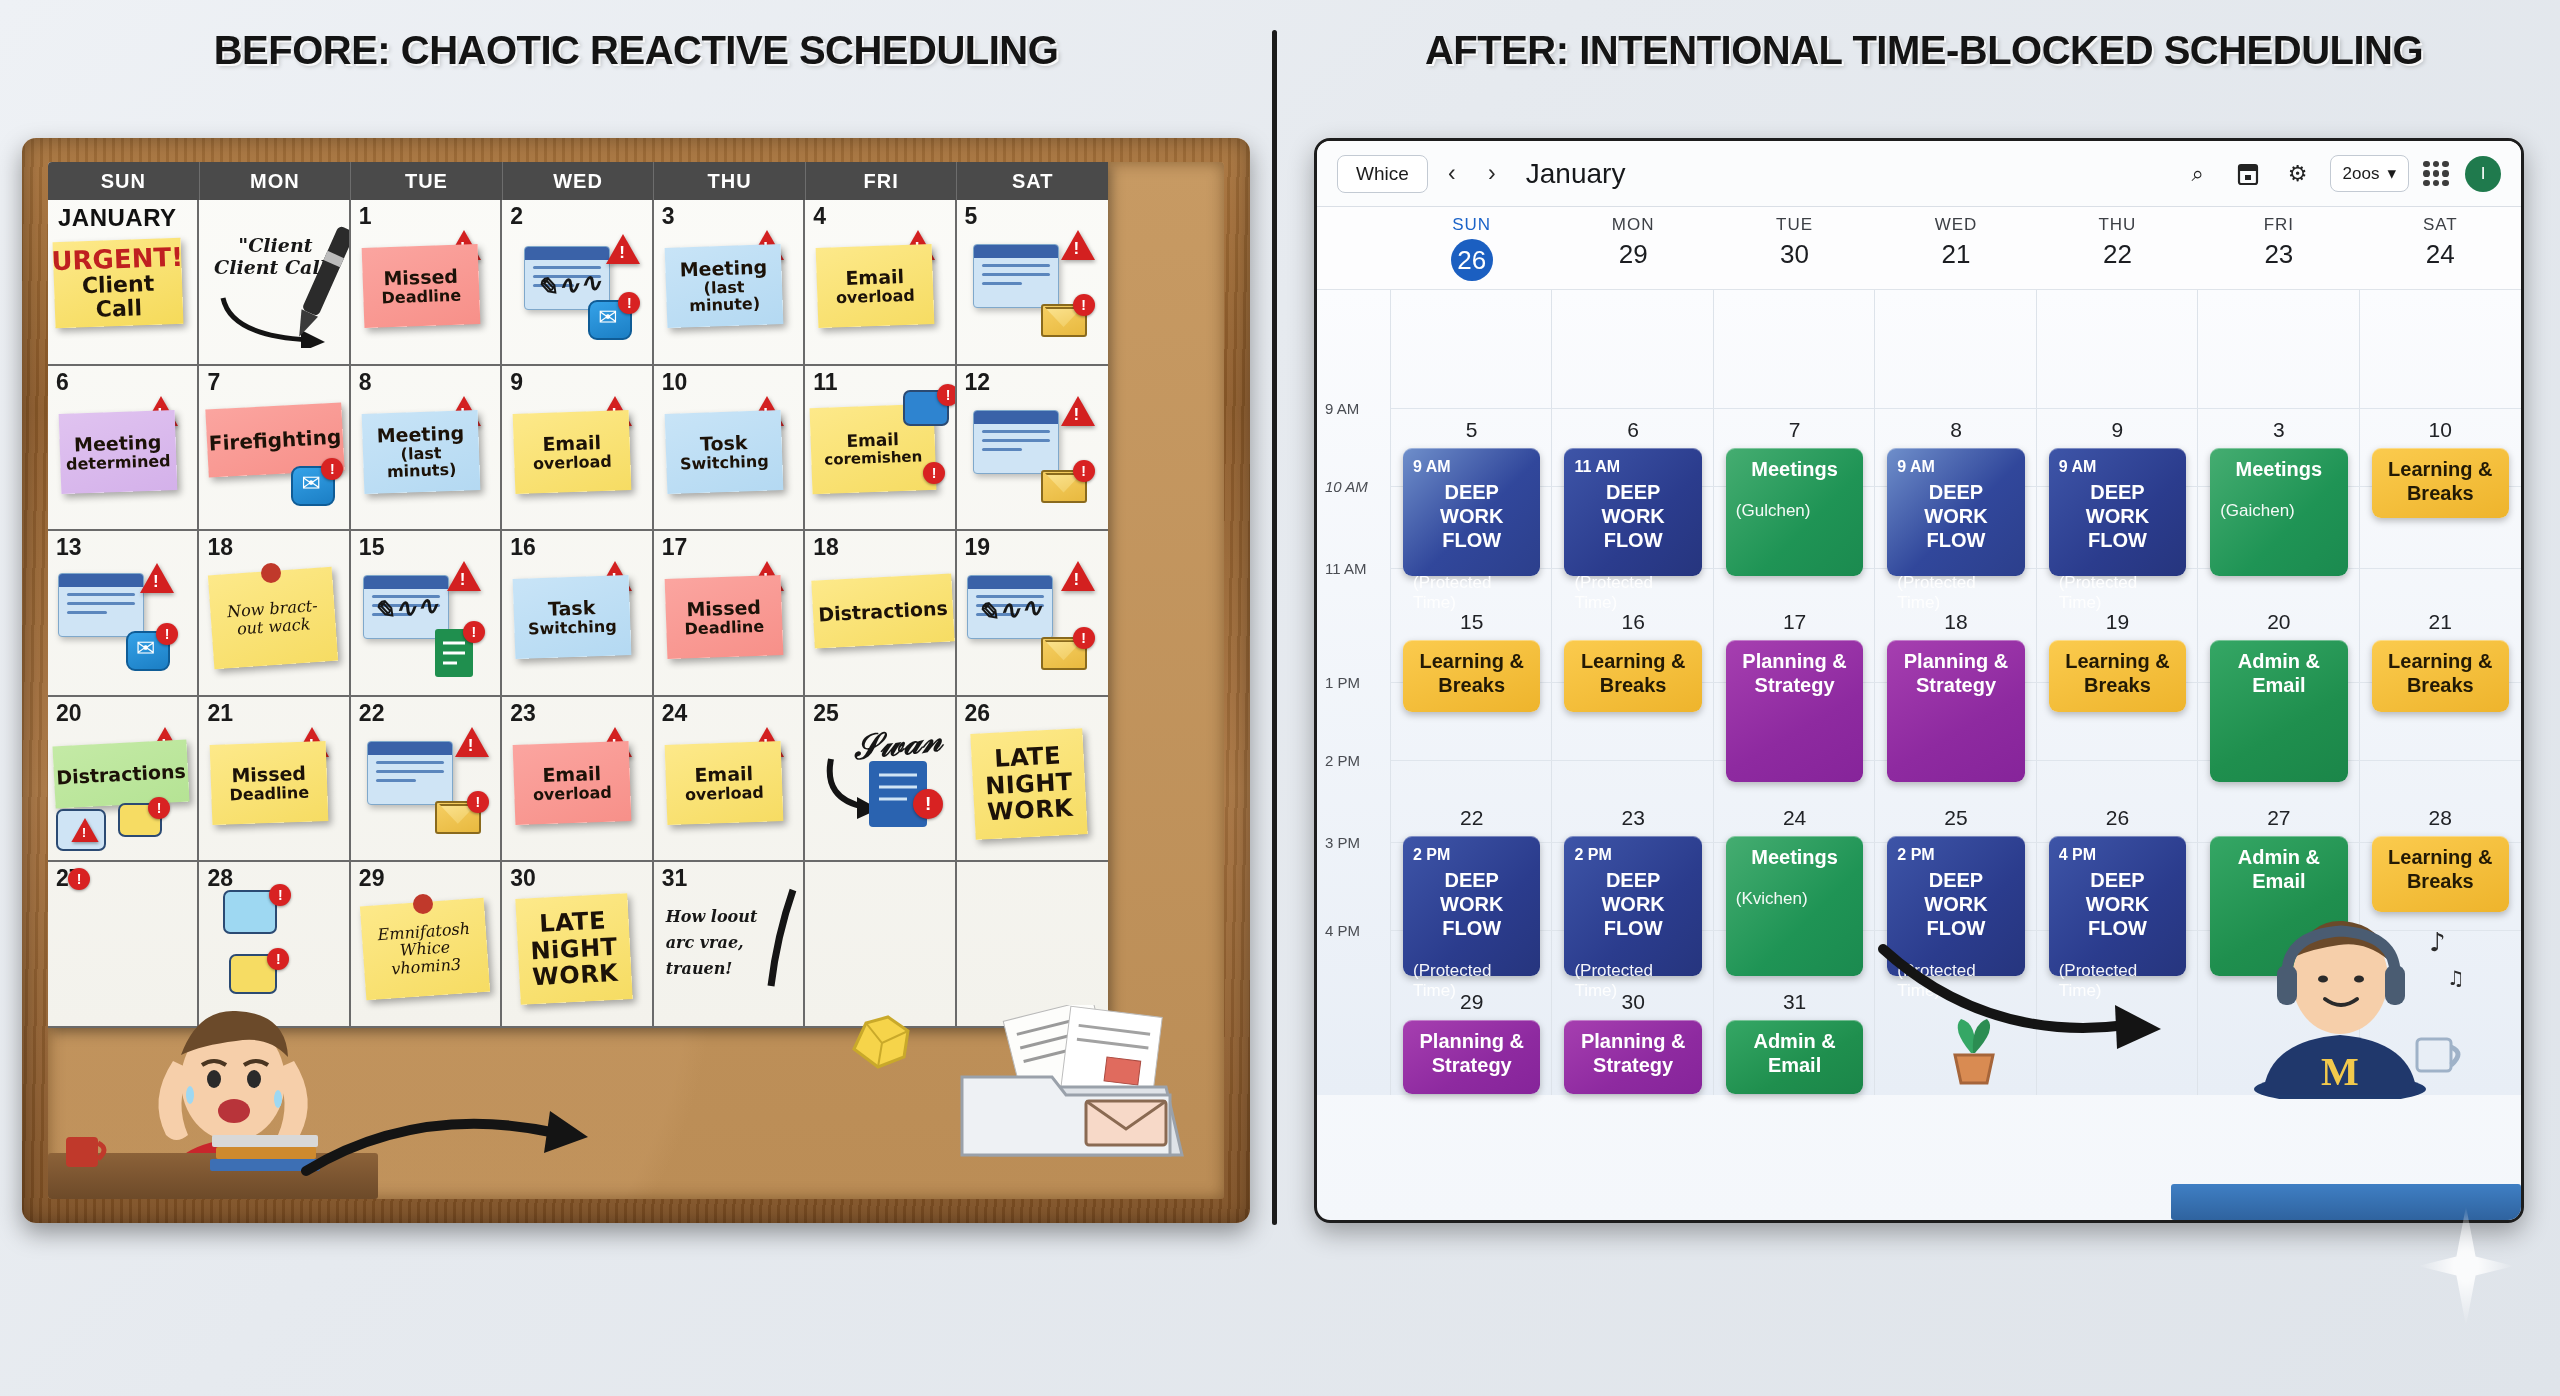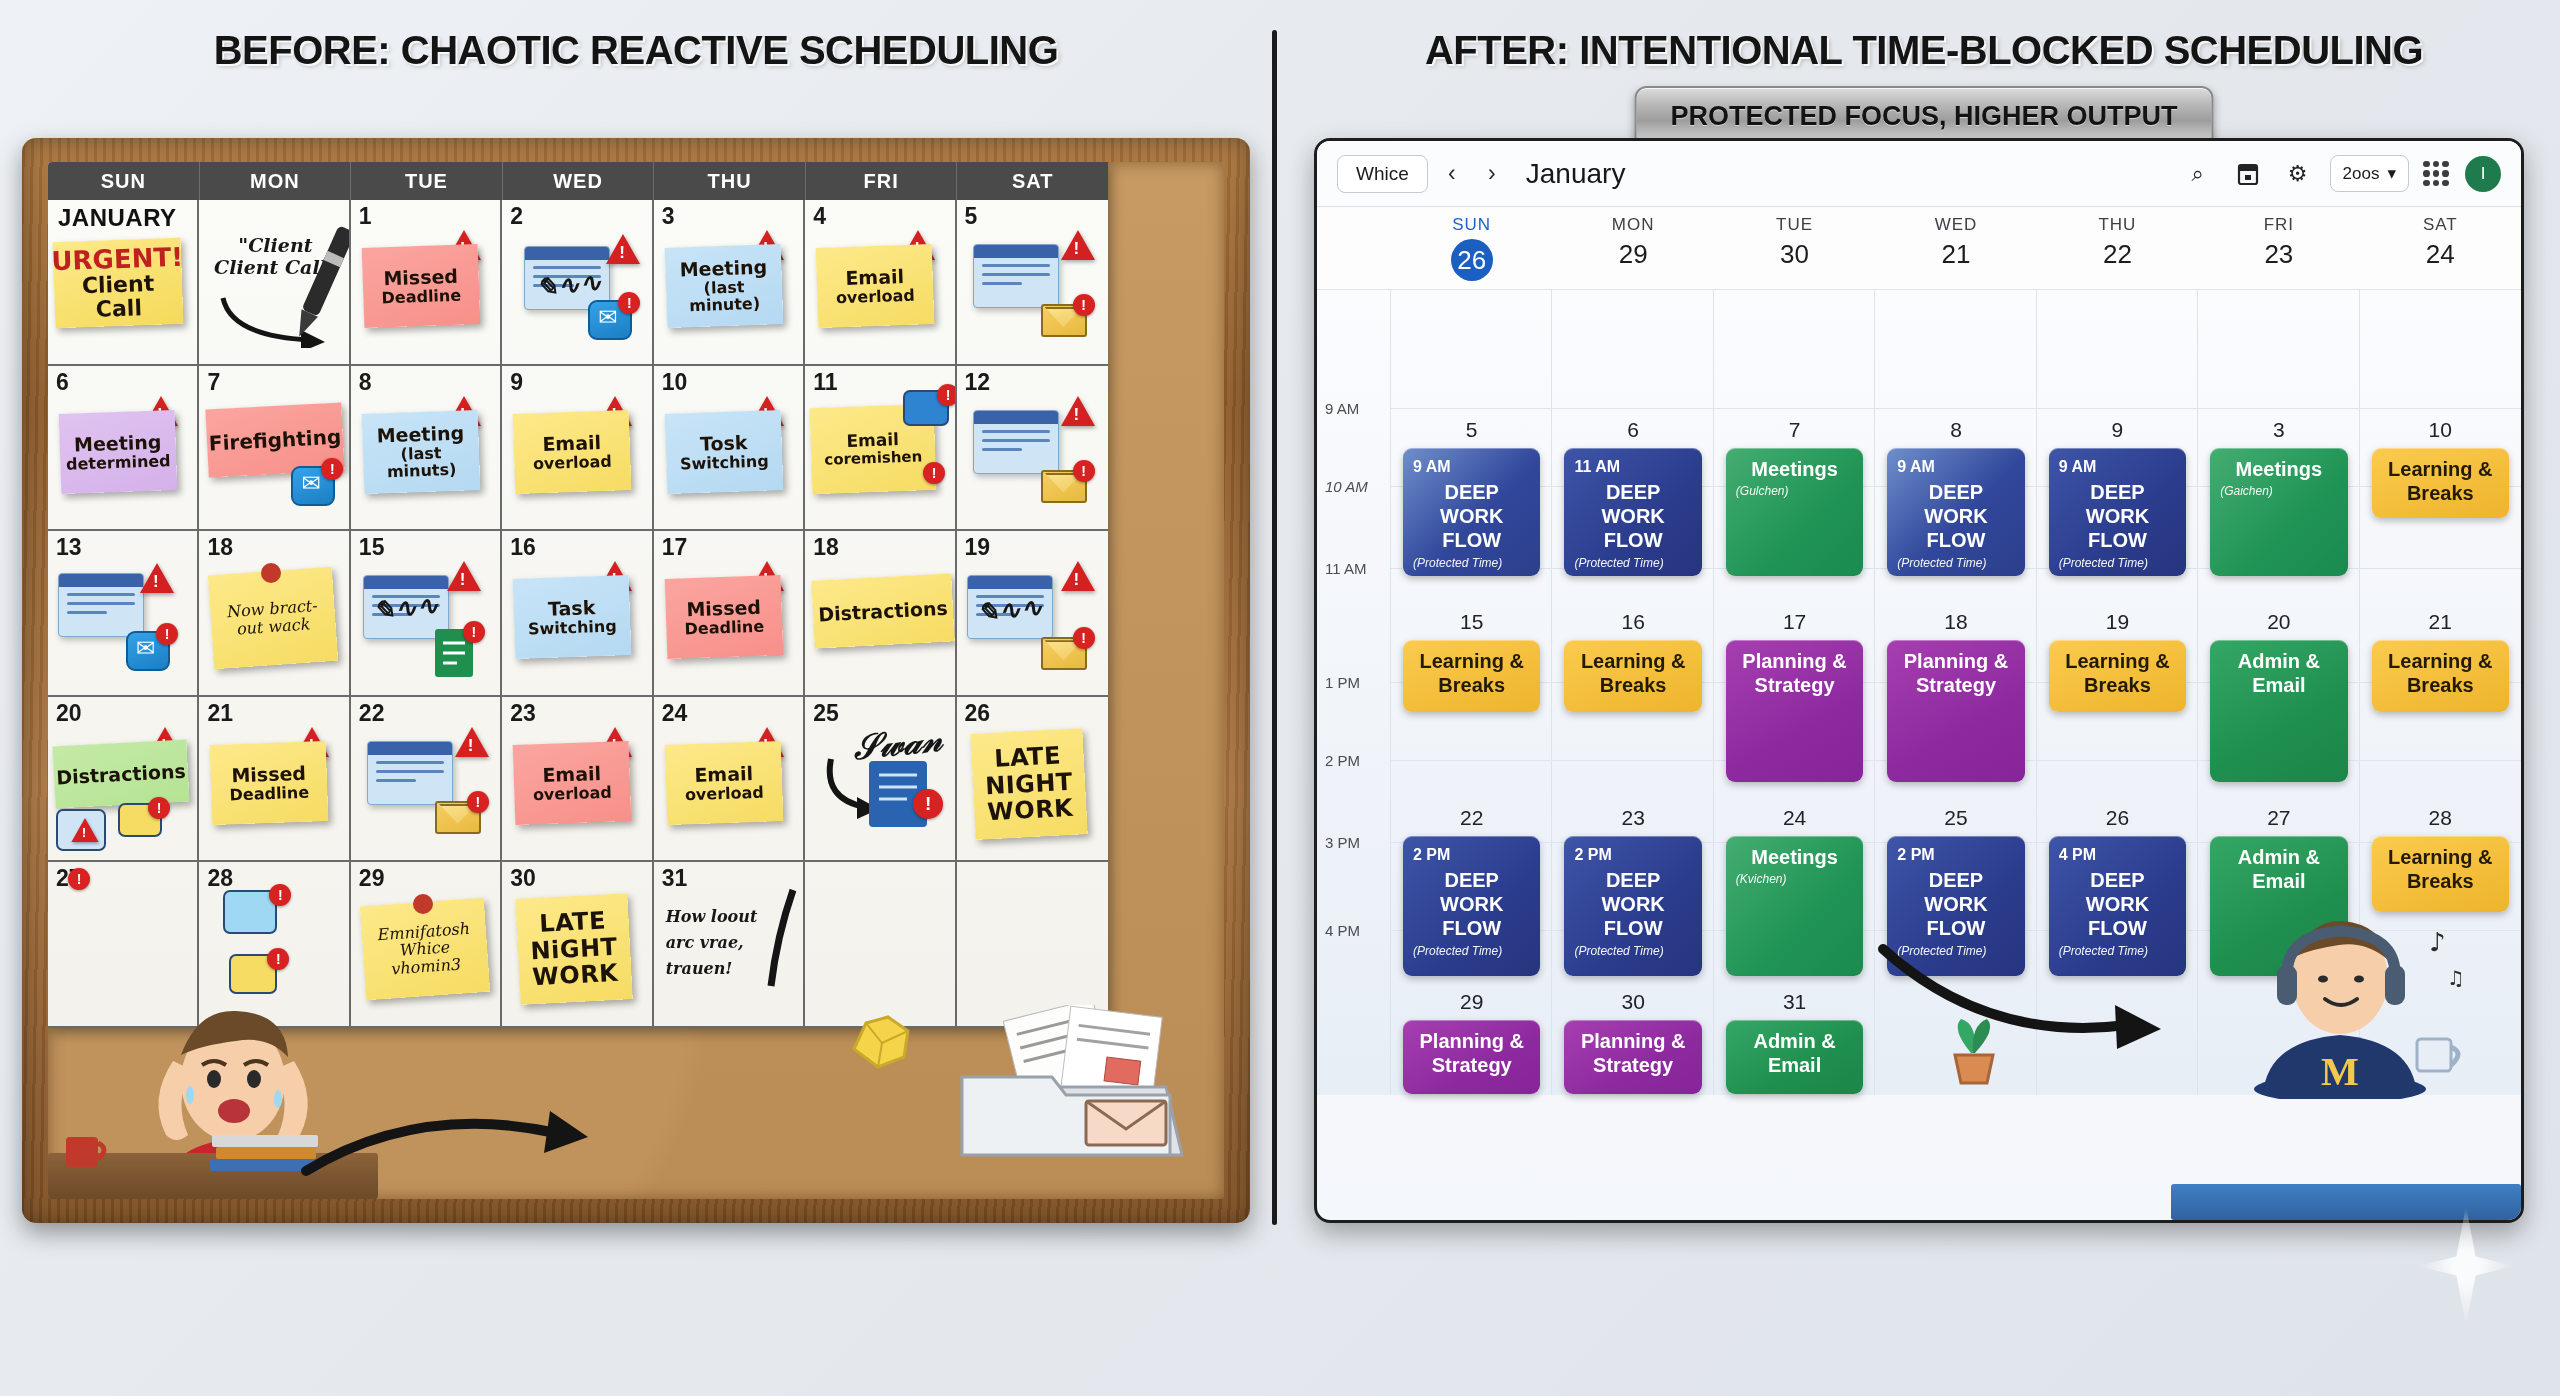--- a/index.html
+++ b/index.html
@@ -271,21 +271,21 @@
   .evt-row { position: absolute; left: 74px; right: 0; display: grid; grid-template-columns: repeat(7,1fr); }
   .evt-cell { position: relative; padding: 0 12px; }
   .evt-date { text-align: center; font-size: 21px; color: #202226; margin-bottom: 6px; }
   .evt {
     border-radius: 9px; padding: 9px 10px 11px;
     box-shadow: 0 3px 7px rgba(0,0,0,.25), inset 0 1px 0 rgba(255,255,255,.35);
     color: #fff; line-height: 1.22;
   }
   .evt .t   { font-size: 16px; font-weight: 600; display: block; margin-bottom: 3px; }
   .evt .ttl { font-size: 20px; font-weight: bold; display: block; text-align: center; }
-  .evt .sub { font-size: 12px; display: block; margin-top: 3px; opacity: .95; font-style: italic; }
+  .evt .sub { font-size: 17px; display: block; margin-top: 20px; opacity: .95; }
   .e-deep    { background: linear-gradient(135deg,#6f8fcb 0%,#31479b 55%,#2c3f8c 100%); }
   .e-deep2   { background: linear-gradient(135deg,#3e55a8 0%,#2b3c8d 60%,#26357e 100%); }
   .e-meet    { background: linear-gradient(135deg,#45ad71 0%,#1f9455 60%,#1b8a4f 100%); }
   .e-learn   { background: linear-gradient(160deg,#fbcb4e 0%,#eeb42c 100%); color:#231a05; }
   .e-learn .ttl { color:#231a05; }
   .e-plan    { background: linear-gradient(150deg,#a63fb0 0%,#8e2aa0 60%,#86249a 100%); }
   .e-admin   { background: linear-gradient(150deg,#35a765 0%,#1f8f4e 60%,#1b8649 100%); }
 
   
   #happy-person { position: absolute; right: 56px; bottom: -4px; width: 250px; height: 200px; }
@@ -718,21 +718,20 @@
       </div>
     </div>
 
   </div>
 
   <div id="center-divider"></div>
 
   <div class="panel" id="panel-right">
 
     <div class="panel-title">AFTER: INTENTIONAL TIME-BLOCKED SCHEDULING</div>
-    <div class="subtitle-plate">PROTECTED FOCUS, HIGHER OUTPUT</div>
 
     <div id="app-window">
 
       <div id="app-toolbar">
         <div id="today-btn">Whice</div>
         <div class="nav-arrow">‹</div>
         <div class="nav-arrow">›</div>
         <div id="month-label">January</div>
         <div class="tb-spacer"></div>
         <div class="tb-icon">⌕</div>

